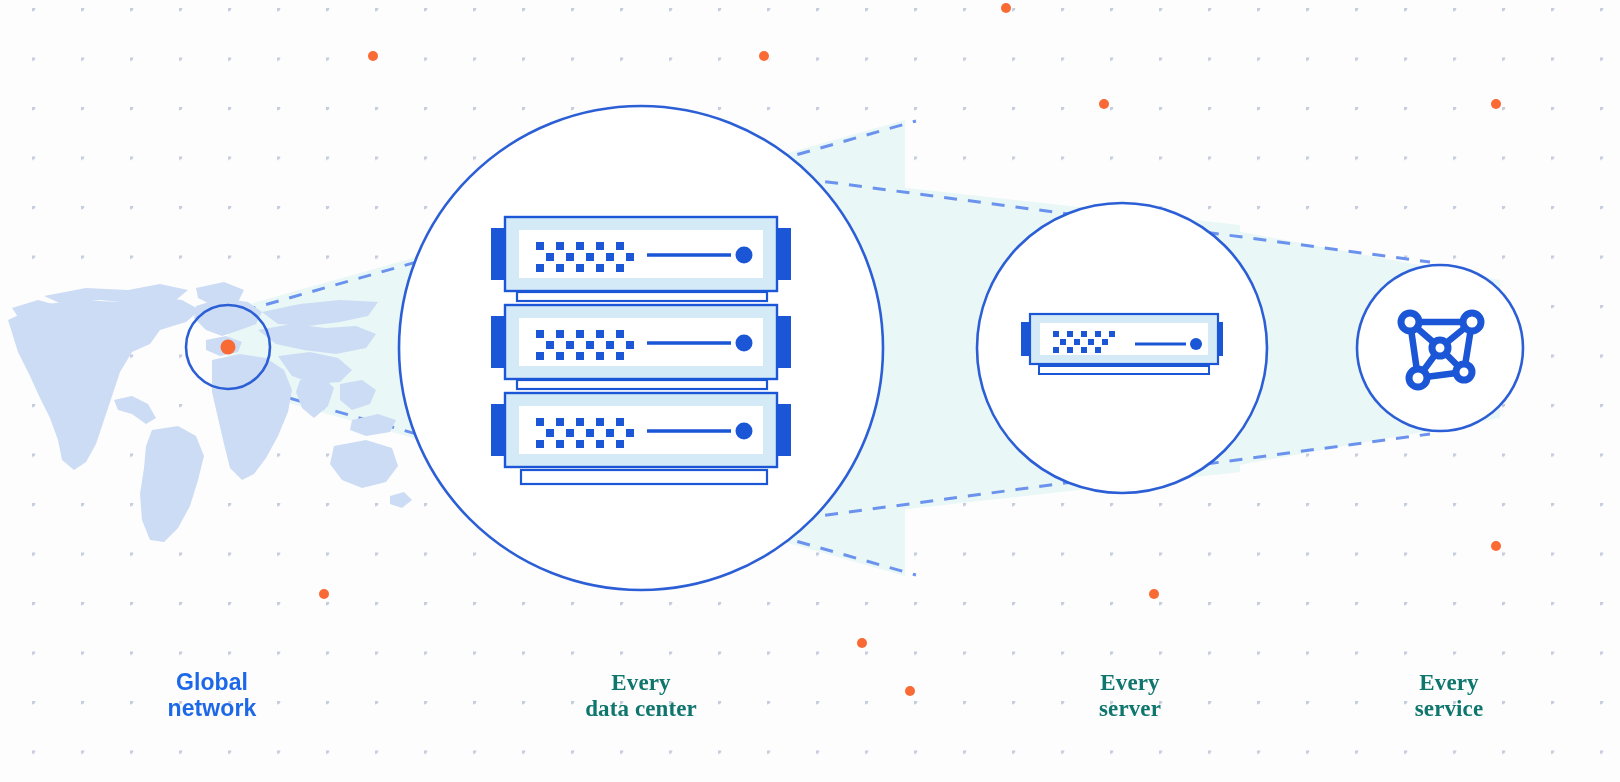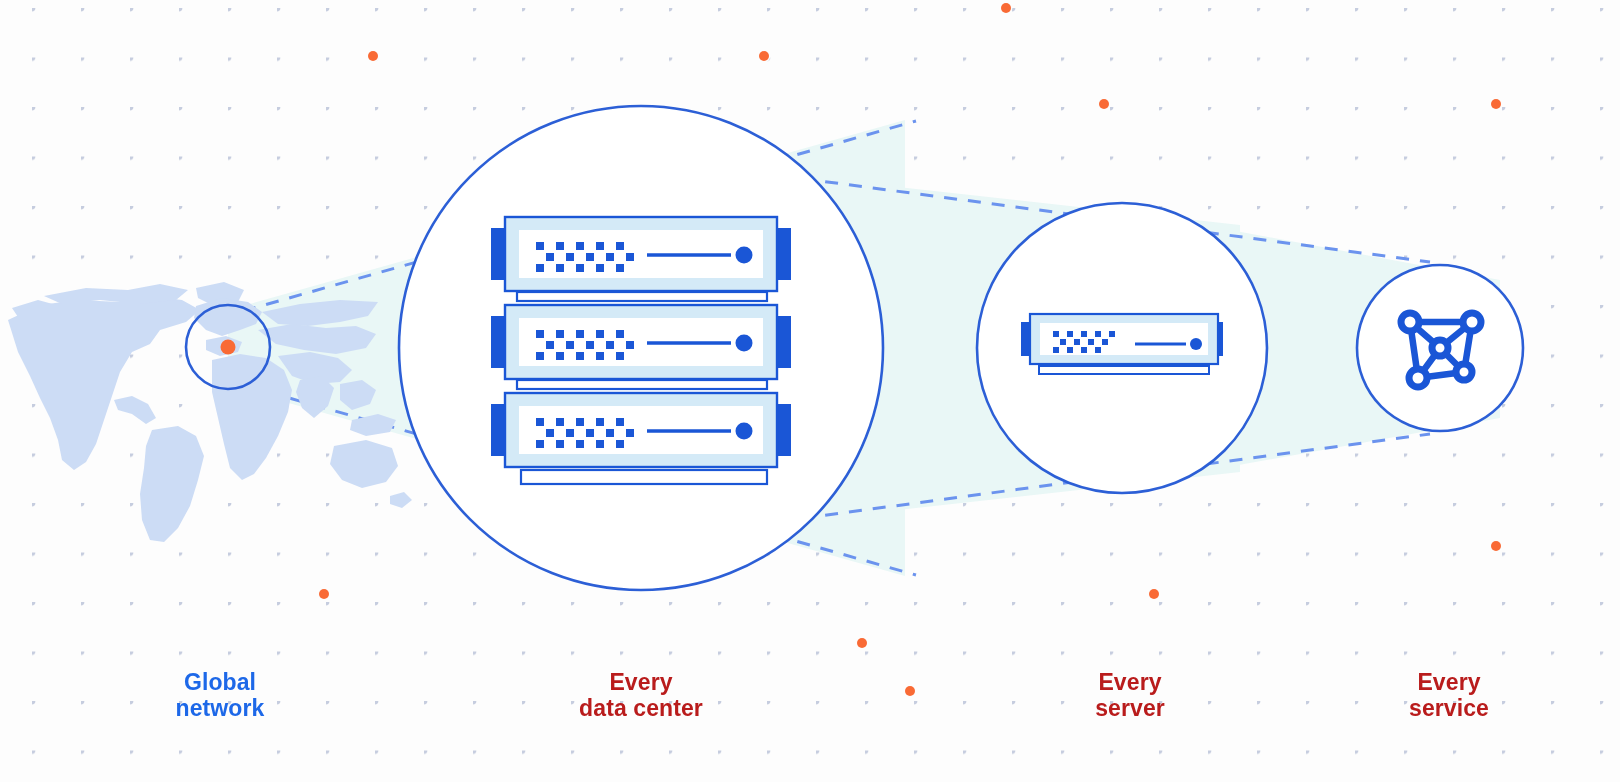--- a/index.html
+++ b/index.html
@@ -26,21 +26,21 @@
   .label {
     position:absolute;
     text-align:center;
     font-size:23px;
     font-weight:700;
     line-height:1.12;
     letter-spacing:0.1px;
     white-space:pre;
     transform:translateX(-50%);
   }
-  .label.dark  { color:#b91c1c; }
+  .label.dark  { color:#0f766e;font-family:Liberation Serif, serif; }
   .label.blue  { color:#1d68e8; }
 </style>
 </head>
 <body>
 
 <div id="stage">
 
   <svg class="layer" viewBox="0 0 1620 782">
     <defs>
       <pattern id="dotgrid" x="228" y="8" width="49" height="49.5" patternUnits="userSpaceOnUse">
@@ -266,21 +266,21 @@
     <g fill="#ffffff" stroke="#1a56d6" stroke-width="7">
       <circle cx="1410" cy="322" r="9"></circle>
       <circle cx="1472" cy="322" r="9"></circle>
       <circle cx="1418" cy="378" r="9"></circle>
       <circle cx="1464" cy="372" r="8"></circle>
       <circle cx="1440" cy="348" r="8"></circle>
     </g>
   </svg>
 
   <div class="labels">
-    <div class="label blue" style="left:220px; top:670px;">Global
+    <div class="label blue" style="left:212px; top:670px;">Global
 network</div>
     <div class="label dark" style="left:641px; top:670px;">Every
 data center</div>
     <div class="label dark" style="left:1130px; top:670px;">Every
 server</div>
     <div class="label dark" style="left:1449px; top:670px;">Every
 service</div>
   </div>
 
 </div>

